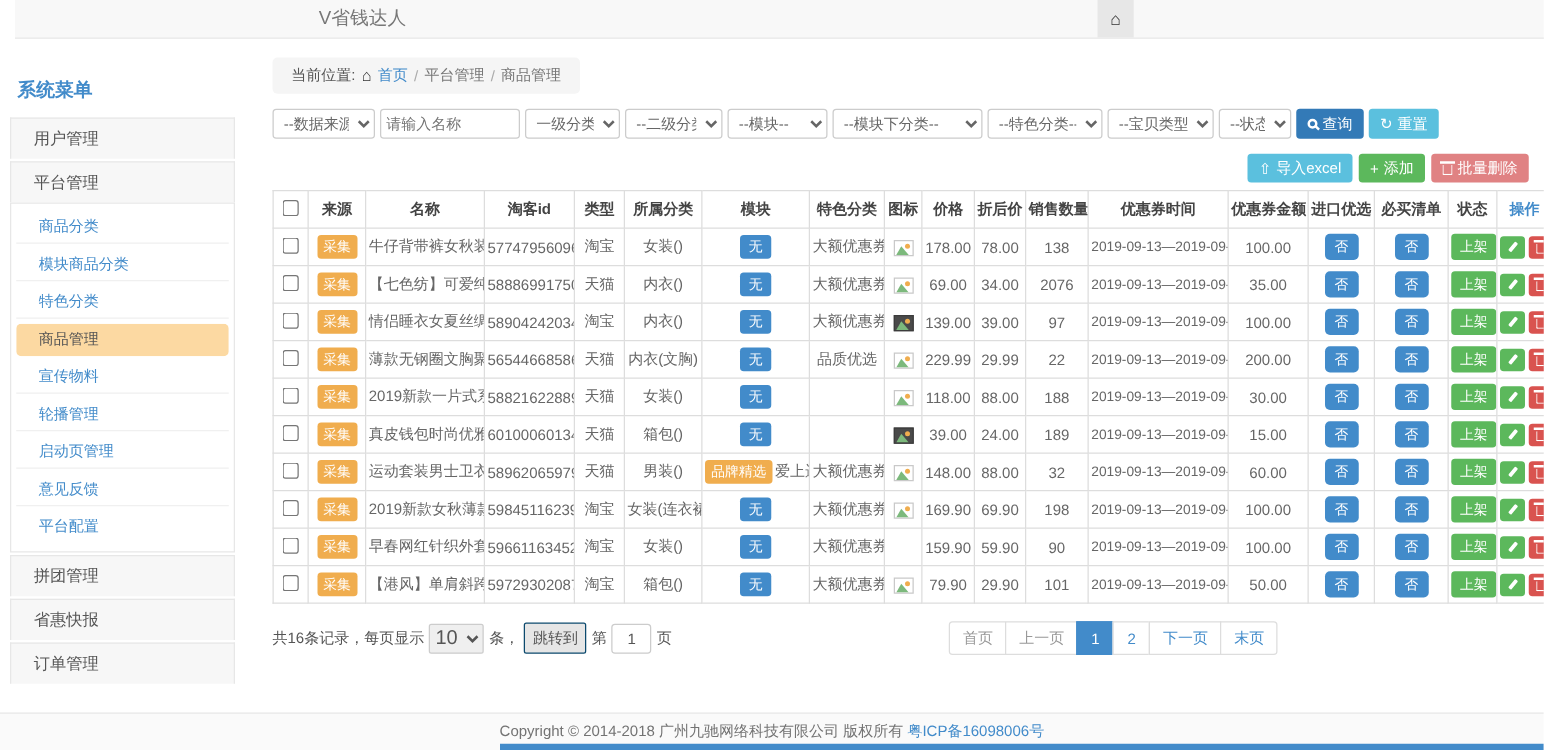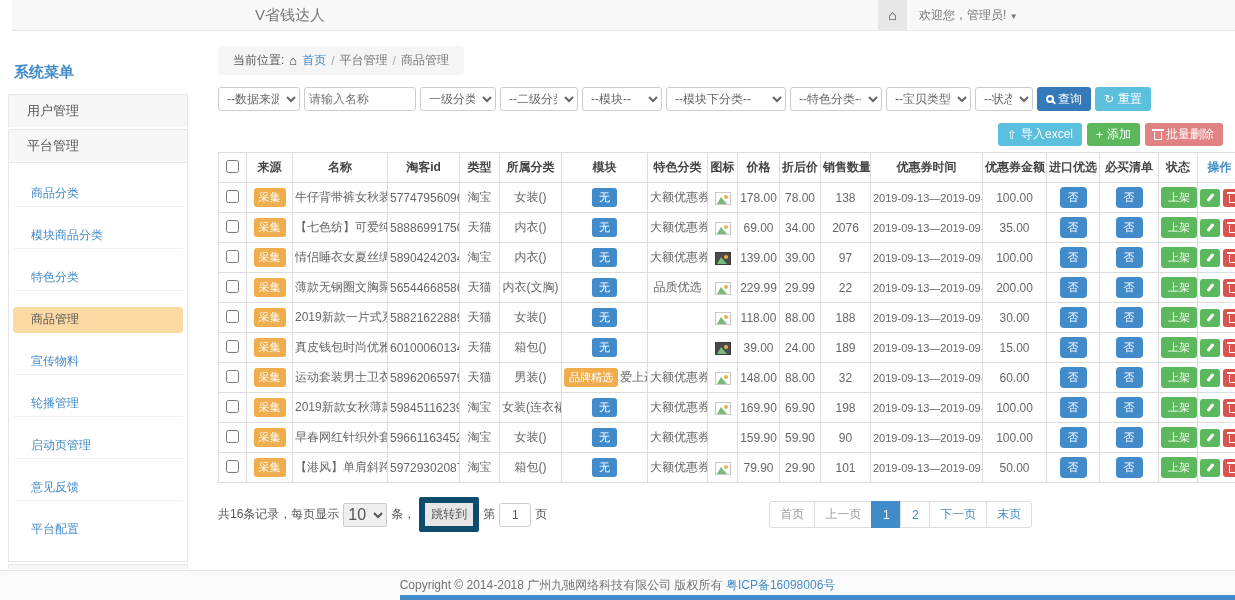--- a/index.html
+++ b/index.html
@@ -13,21 +13,21 @@
   .nav-home { width:29px; background:#e7e7e7; color:#333; display:flex; align-items:center; justify-content:center; font-size:14px; cursor:pointer; }
   .nav-user { line-height:30px; padding:0 12px; color:#777; font-size:12px; cursor:pointer; }
   .caret-down { font-size:8px; color:#777; }
 
   
   .sidebar { position:absolute; left:8px; top:55px; width:180px; bottom:31px; overflow:hidden;font-family:Liberation Serif, serif; }
   .sidebar-title { color:#428bca; font-weight:bold; font-size:15px; padding:8px 0 12px 6px; }
   .sb-parent { height:33px; line-height:32px; padding-left:18px; background:#f7f7f7; border:1px solid #e7e7e7; border-bottom:none; color:#555; font-size:13px; cursor:pointer; }
   .sb-parent.gap { border-top:1px solid #e7e7e7; margin-top:2px; }
   .sb-sub { background:#fff; border:1px solid #e7e7e7; padding:2px 0; }
-  .sb-link { display:block; height:26px; line-height:25px; padding-left:18px; margin:16px 4px; color:#428bca; font-size:12px; border-bottom:1px solid #f0f0f0; cursor:pointer; text-decoration:none; }
+  .sb-link { display:block; height:26px; line-height:25px; padding-left:18px; margin:4px 4px; color:#428bca; font-size:12px; border-bottom:1px solid #f0f0f0; cursor:pointer; text-decoration:none; }
   .sb-link:last-child { border-bottom:none; }
   .sb-link.active { background:#fcd9a2; border-radius:4px; color:#555; border-bottom-color:transparent; }
 
   
   .main { position:absolute; left:218px; top:46px; width:1005px; }
   .breadcrumb { display:inline-flex; align-items:center; gap:5px; background:#f5f5f5; border-radius:4px; padding:6px 15px; font-size:12px; color:#555; }
   .breadcrumb .home-glyph { color:#333; font-size:13px; }
   .crumb-link { color:#428bca; cursor:pointer; }
   .crumb-sep { color:#aaa; }
   .crumb-muted { color:#777; }
@@ -68,21 +68,21 @@
   .thumb { display:inline-block; width:16px; height:13px; border:1px solid #c9c9c9; background:#fff; position:relative; overflow:hidden; vertical-align:middle; }
   .thumb::before { content:''; position:absolute; left:1px; bottom:0; border-left:4px solid transparent; border-right:6px solid transparent; border-bottom:7px solid #7cb97c; }
   .thumb::after { content:''; position:absolute; right:2px; top:2px; width:4px; height:4px; border-radius:50%; background:#f0ad4e; }
   .thumb.dark { background:#4a4a4a; border-color:#3c3c3c; }
   .module-text { font-size:12px; color:#666; margin-left:2px; }
 
   
   .pag-row { margin-top:14px; display:flex; align-items:center; font-size:12px; color:#555; }
   .pag-left { display:flex; align-items:center; gap:4px; }
   .pp-select { height:24px; border:1px solid #ccc; border-radius:2px; width:44px; font-size:16px; color:#555; font-family:inherit; }
-  .jump-btn { background:#e6e6e6; border:6px solid #0c4a6e; border-radius:2px; font-size:12px; color:#555; padding:3px 6px; cursor:pointer; font-family:inherit; }
+  .jump-btn { background:#e6e6e6; border:1px solid #0c4a6e; border-radius:2px; font-size:12px; color:#555; padding:3px 6px; cursor:pointer; font-family:inherit; }
   .jump-input { width:32px; height:24px; border:1px solid #ccc; border-radius:3px; text-align:center; font-size:12px; color:#555; font-family:inherit; }
   .pager { display:inline-flex; margin-left:222px; }
   .pg-btn { min-width:30px; padding:4px 10px; border:1px solid #ddd; background:#fff; color:#428bca; font-size:12px; cursor:pointer; margin-left:-1px; text-align:center; font-family:inherit; }
   .pg-btn:first-child { margin-left:0; border-radius:3px 0 0 3px; }
   .pg-btn:last-child { border-radius:0 3px 3px 0; }
   .pg-btn.disabled { color:#999; cursor:default; }
   .pg-btn.active { background:#428bca; border-color:#428bca; color:#fff; }
 
   
   .footer { position:absolute; left:0; bottom:0; width:1235px; height:30px; background:#fafafa; border-top:1px solid #e7e7e7; display:flex; align-items:center; justify-content:center; font-size:12px; color:#737373; }
@@ -90,24 +90,20 @@
   .bottom-bar { position:absolute; left:400px; right:0; bottom:0; height:5px; background:#428bca; }
 </style>
 </head>
 <body>
 
 <div class="navbar">
   <div class="brand">V省钱达人</div>
   <div class="nav-right">
     <div class="nav-home">
       <span>⌂</span>
-    </div>
-    <div class="nav-user">
-      <span>欢迎您，管理员!</span>
-      <span class="caret-down">▼</span>
     </div>
   </div>
 </div>
 
 <div class="sidebar">
   <div class="sidebar-title">系统菜单</div>
   <div>
       <div class="sb-parent">用户管理</div>
       <div class="sb-parent gap">平台管理</div>
       <div class="sb-sub">

